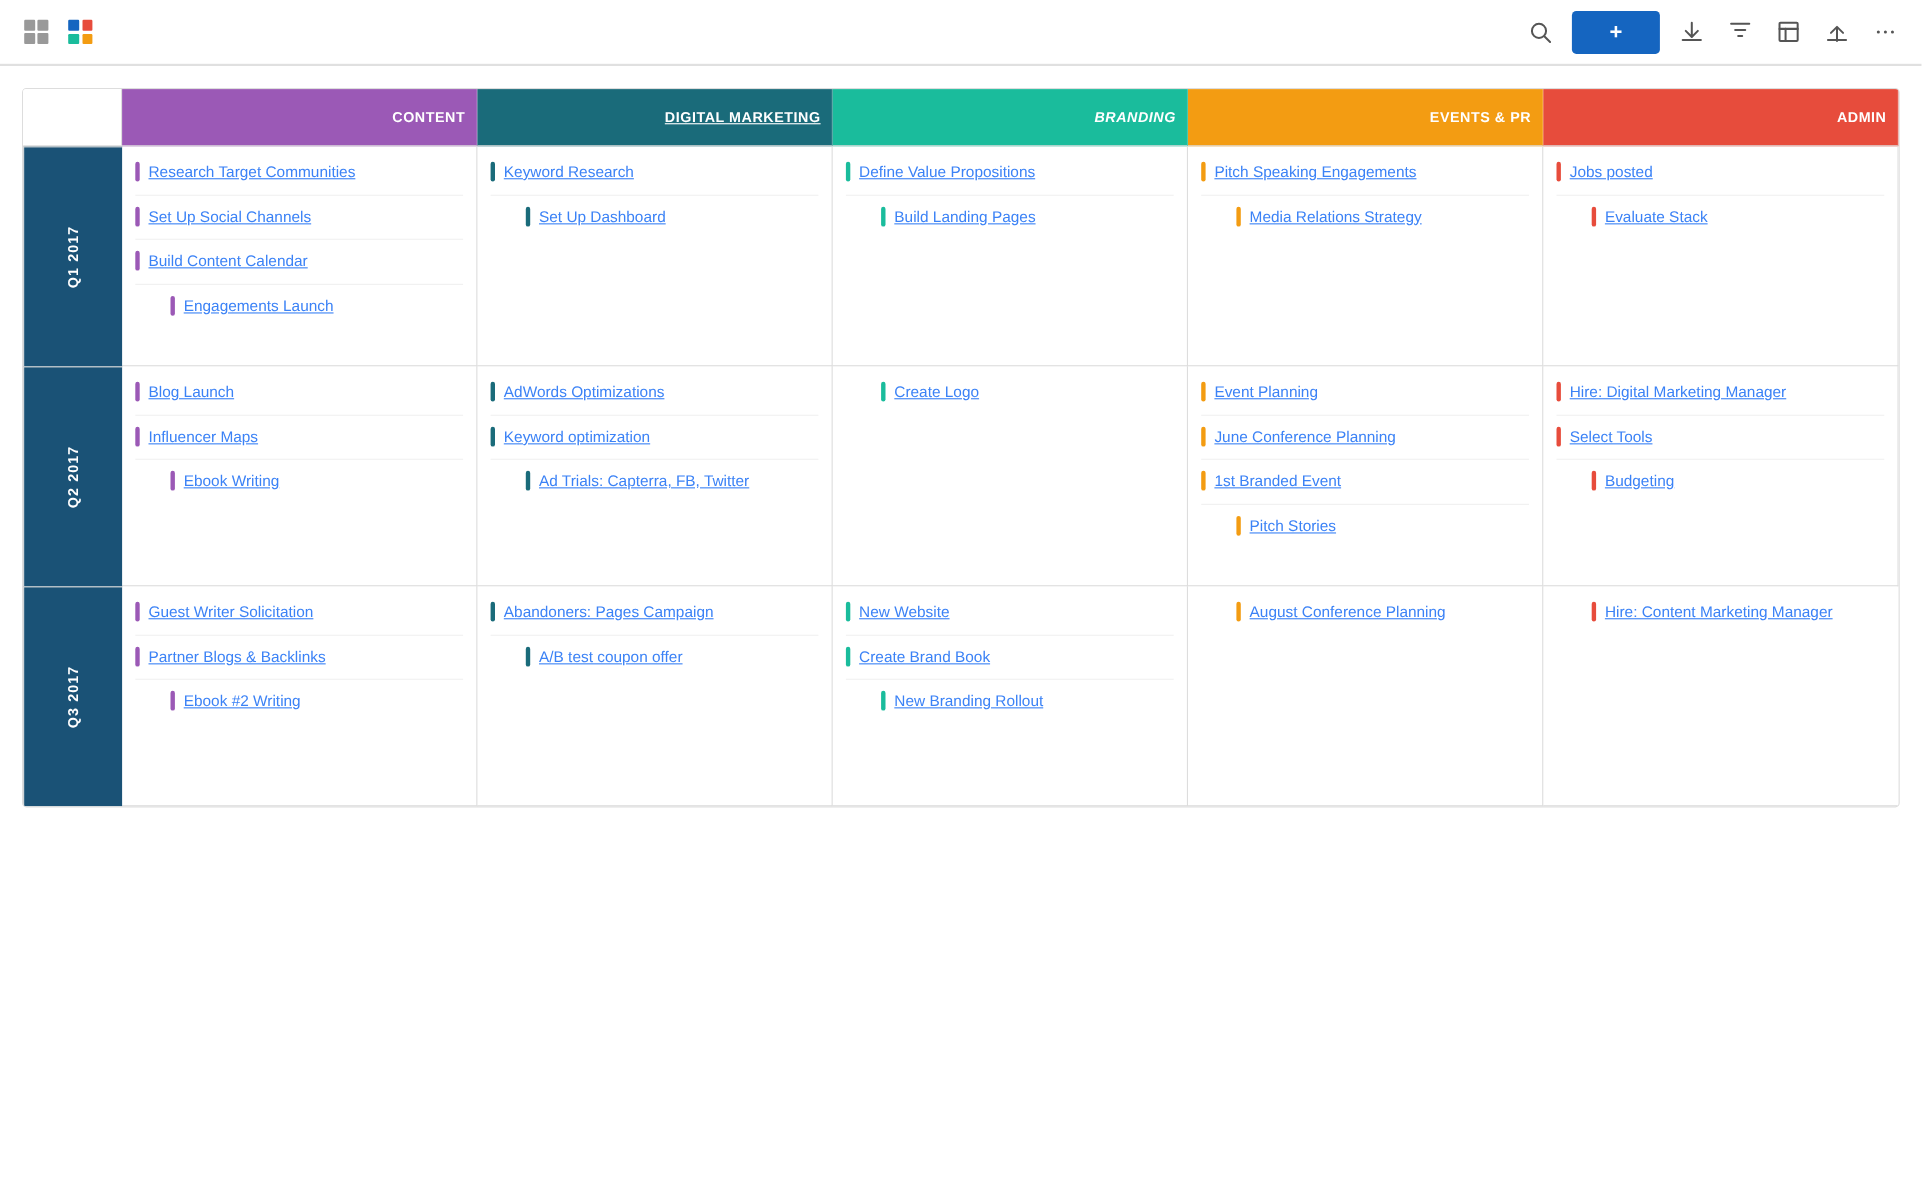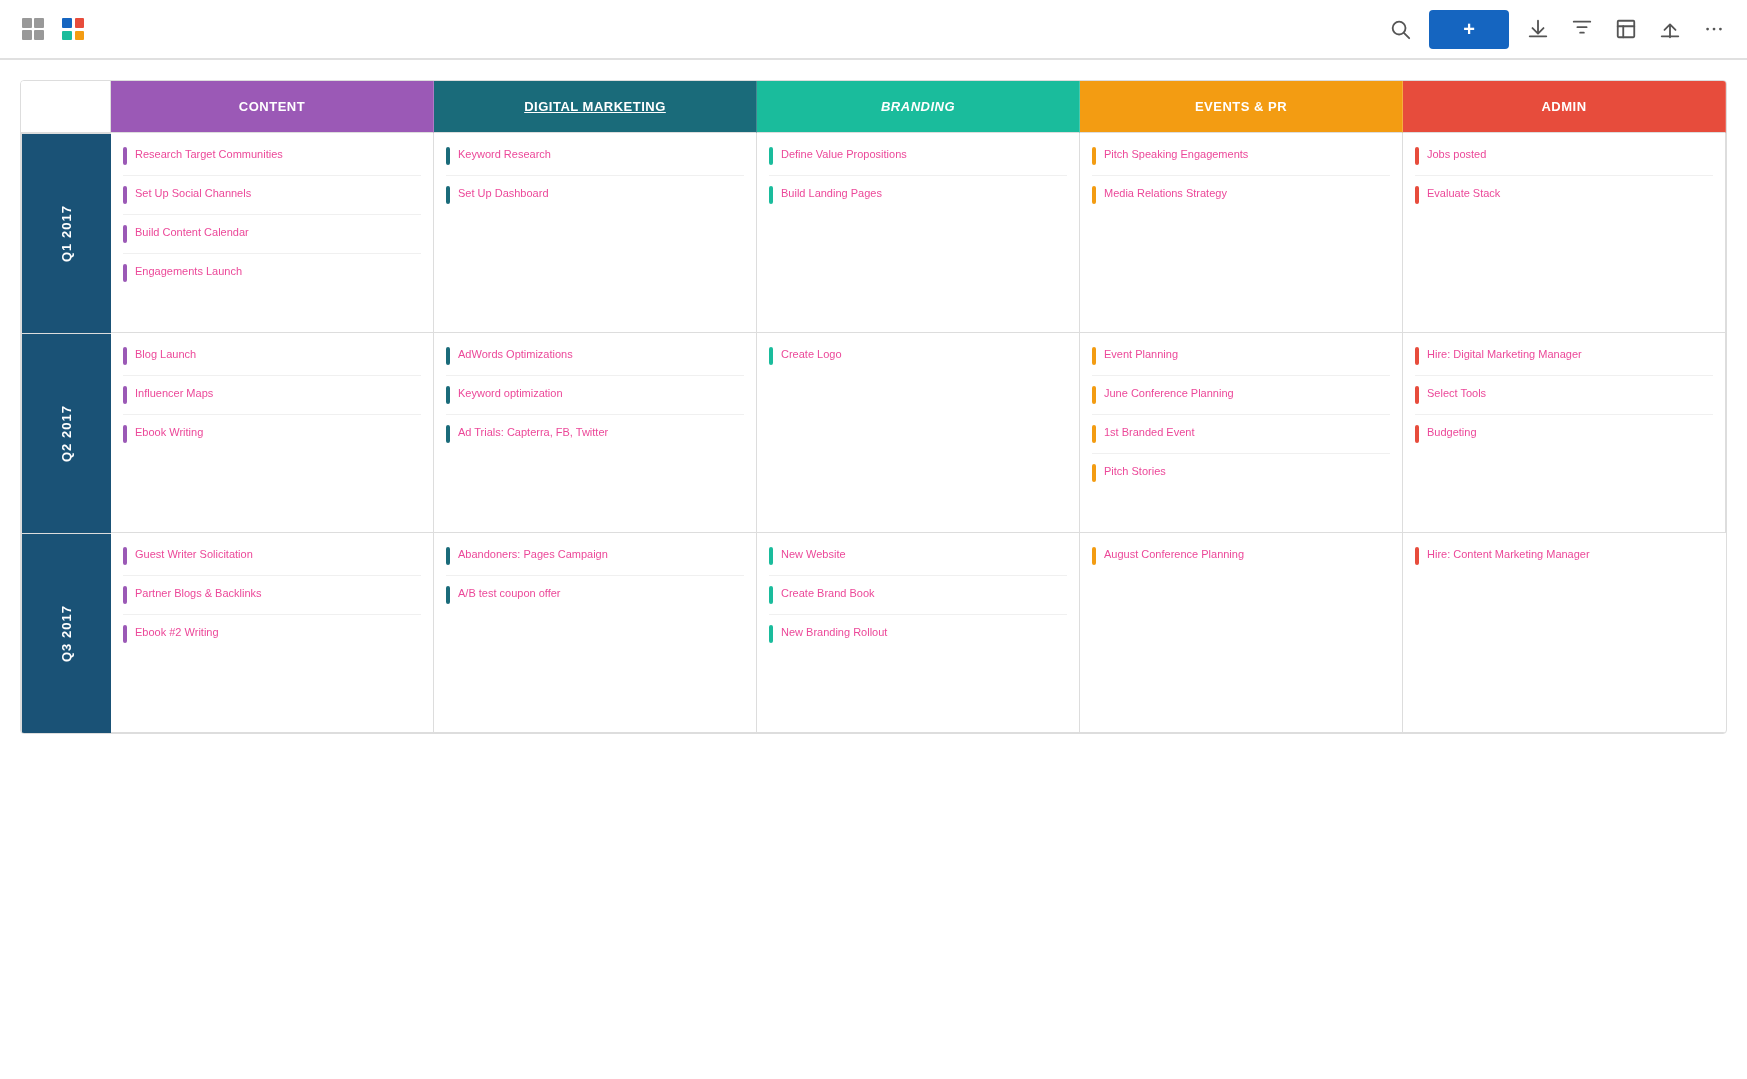--- a/index.html
+++ b/index.html
@@ -93,21 +93,21 @@
       border-radius: 4px;
       overflow: hidden;
     }
     .row-header-blank {
       background: #fff;
       border-right: 1px solid #ddd;
       border-bottom: 1px solid #ddd;
     }
     .col-header-cell {
       padding: 18px 10px;
-      text-align: center;
+      text-align: right;
       font-weight: 700;
       font-size: 13px;
       letter-spacing: 0.5px;
       color: #fff;
       border-right: 1px solid rgba(255,255,255,0.2);
       border-bottom: 1px solid #ddd;
     }
     .col-header-cell:last-child { border-right: none; }
 
     .row-label-cell {
@@ -140,35 +140,37 @@
       align-items: flex-start;
       margin-bottom: 10px;
       padding-bottom: 10px;
       border-bottom: 1px solid #f0f0f0;
       gap: 8px;
     }
     .task-item:last-child {
       margin-bottom: 0;
       padding-bottom: 0;
       border-bottom: none;
+      margin-left: 32px;
     }
     .task-bar {
       width: 4px;
       min-width: 4px;
       height: 100%;
       min-height: 18px;
       border-radius: 2px;
       align-self: stretch;
       flex-shrink: 0;
     }
     .task-text {
-      font-size: 11px;
-      color: #ec4899;
+      font-size: 14px;
+      color: #3b82f6;
       line-height: 1.4;
       flex: 1;
+      text-decoration: underline;
     }
 
     
     .search-icon-svg, .download-icon-svg, .filter-icon-svg, .layout-icon-svg, .upload-icon-svg, .more-icon-svg {
       width: 22px;
       height: 22px;
       fill: none;
       stroke: #555;
       stroke-width: 2;
       stroke-linecap: round;

